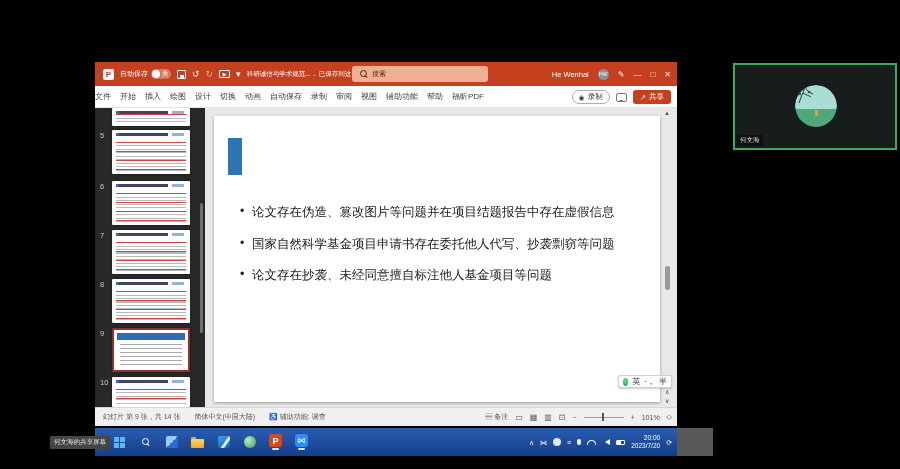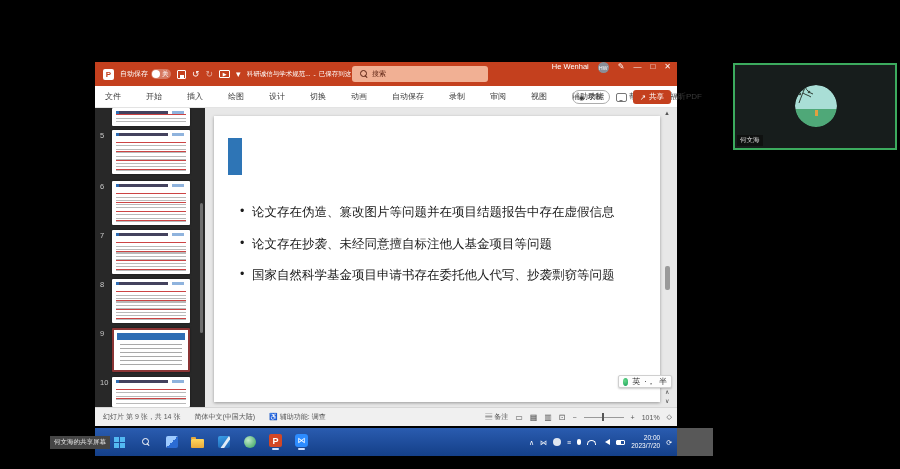--- a/index.html
+++ b/index.html
@@ -26,27 +26,27 @@
   .uglyph{font-size:9px;line-height:1;}
   .dim{opacity:.55}
   .present{width:11px;height:8px;border:1px solid #fff;border-radius:1px;display:flex;align-items:center;justify-content:center;font-size:5px;}
   .doctitle{white-space:nowrap;overflow:hidden;max-width:104px;font-size:6.5px;display:flex;gap:3px;align-items:center;}
   .sbox{position:absolute;left:257px;top:4px;width:136px;height:16px;background:#f1b094;border-radius:3px;display:flex;align-items:center;gap:4px;padding-left:8px;color:#5c2212;font-size:7px;}
   .mag{width:8px;height:8px;position:relative;display:inline-block;}
   .mag::before{content:"";position:absolute;left:0;top:0;width:5px;height:5px;border:1.2px solid #5c2212;border-radius:50%;}
   .mag::after{content:"";position:absolute;left:5px;top:5px;width:3px;height:1.2px;background:#5c2212;transform:rotate(45deg);transform-origin:left center;}
   .mag.w::before{border-color:#fff;}
   .mag.w::after{background:#fff;}
-  .tr-grp{position:absolute;right:6px;top:0;height:24px;display:flex;align-items:flex-start;gap:9px;font-size:7.5px;}
+  .tr-grp{position:absolute;right:6px;top:0;height:24px;display:flex;align-items:center;gap:9px;font-size:7.5px;}
   .avatar{width:11px;height:11px;border-radius:50%;background:#8a8f98;color:#fff;font-size:5px;display:flex;align-items:center;justify-content:center;}
   .winbtn{font-size:8px;opacity:.95}
 
   
   .ribbon{left:0;top:24px;width:100%;height:22px;background:#fff;border-bottom:1px solid #e3e3e3;display:flex;align-items:center;}
-  .tabs{display:flex;gap:25px;padding-left:10px;font-size:8px;color:#3b3b3b;white-space:nowrap;}
+  .tabs{display:flex;gap:9px;padding-left:0;font-size:8px;color:#3b3b3b;white-space:nowrap;}
   .rb-right{position:absolute;right:6px;top:24px;height:22px;display:flex;align-items:center;gap:6px;}
   .recbtn{display:flex;align-items:center;gap:3px;border:1px solid #adadad;border-radius:9px;padding:1px 6px;font-size:7.5px;color:#333;}
   .recdot{color:#3b3b3b;font-size:7px;line-height:1;}
   .cmt{width:11px;height:9px;border:1px solid #777;border-radius:2px;position:relative;}
   .cmt::after{content:"";position:absolute;left:2px;bottom:-3px;border:2px solid transparent;border-top-color:#777;}
   .sharebtn{display:flex;align-items:center;gap:3px;background:#c4401e;color:#fff;border-radius:3px;padding:2px 7px;font-size:7.5px;}
 
   
   .pbody{left:0;top:46px;width:100%;height:299px;background:#e8e8e8;overflow:hidden;}
 
@@ -238,22 +238,22 @@
             <span class="tnum">10</span>
             <div class="thumb" style="height:30px"></div>
           </div>
           <div class="ab pane-sb"></div>
         </div>
 
         <div class="ab slide">
           <div class="ab accent"></div>
           <div class="ab bullets">
             <div class="bullet">论文存在伪造、篡改图片等问题并在项目结题报告中存在虚假信息</div>
+            <div class="bullet">国家自然科学基金项目申请书存在委托他人代写、抄袭剽窃等问题</div>
             <div class="bullet">论文存在抄袭、未经同意擅自标注他人基金项目等问题</div>
-            <div class="bullet">国家自然科学基金项目申请书存在委托他人代写、抄袭剽窃等问题</div>
           </div>
         </div>
 
         <div class="ab ime">
           <span class="imelogo"></span>
           <span>英</span>
           <span>·，</span>
           <span>半</span>
         </div>
 

